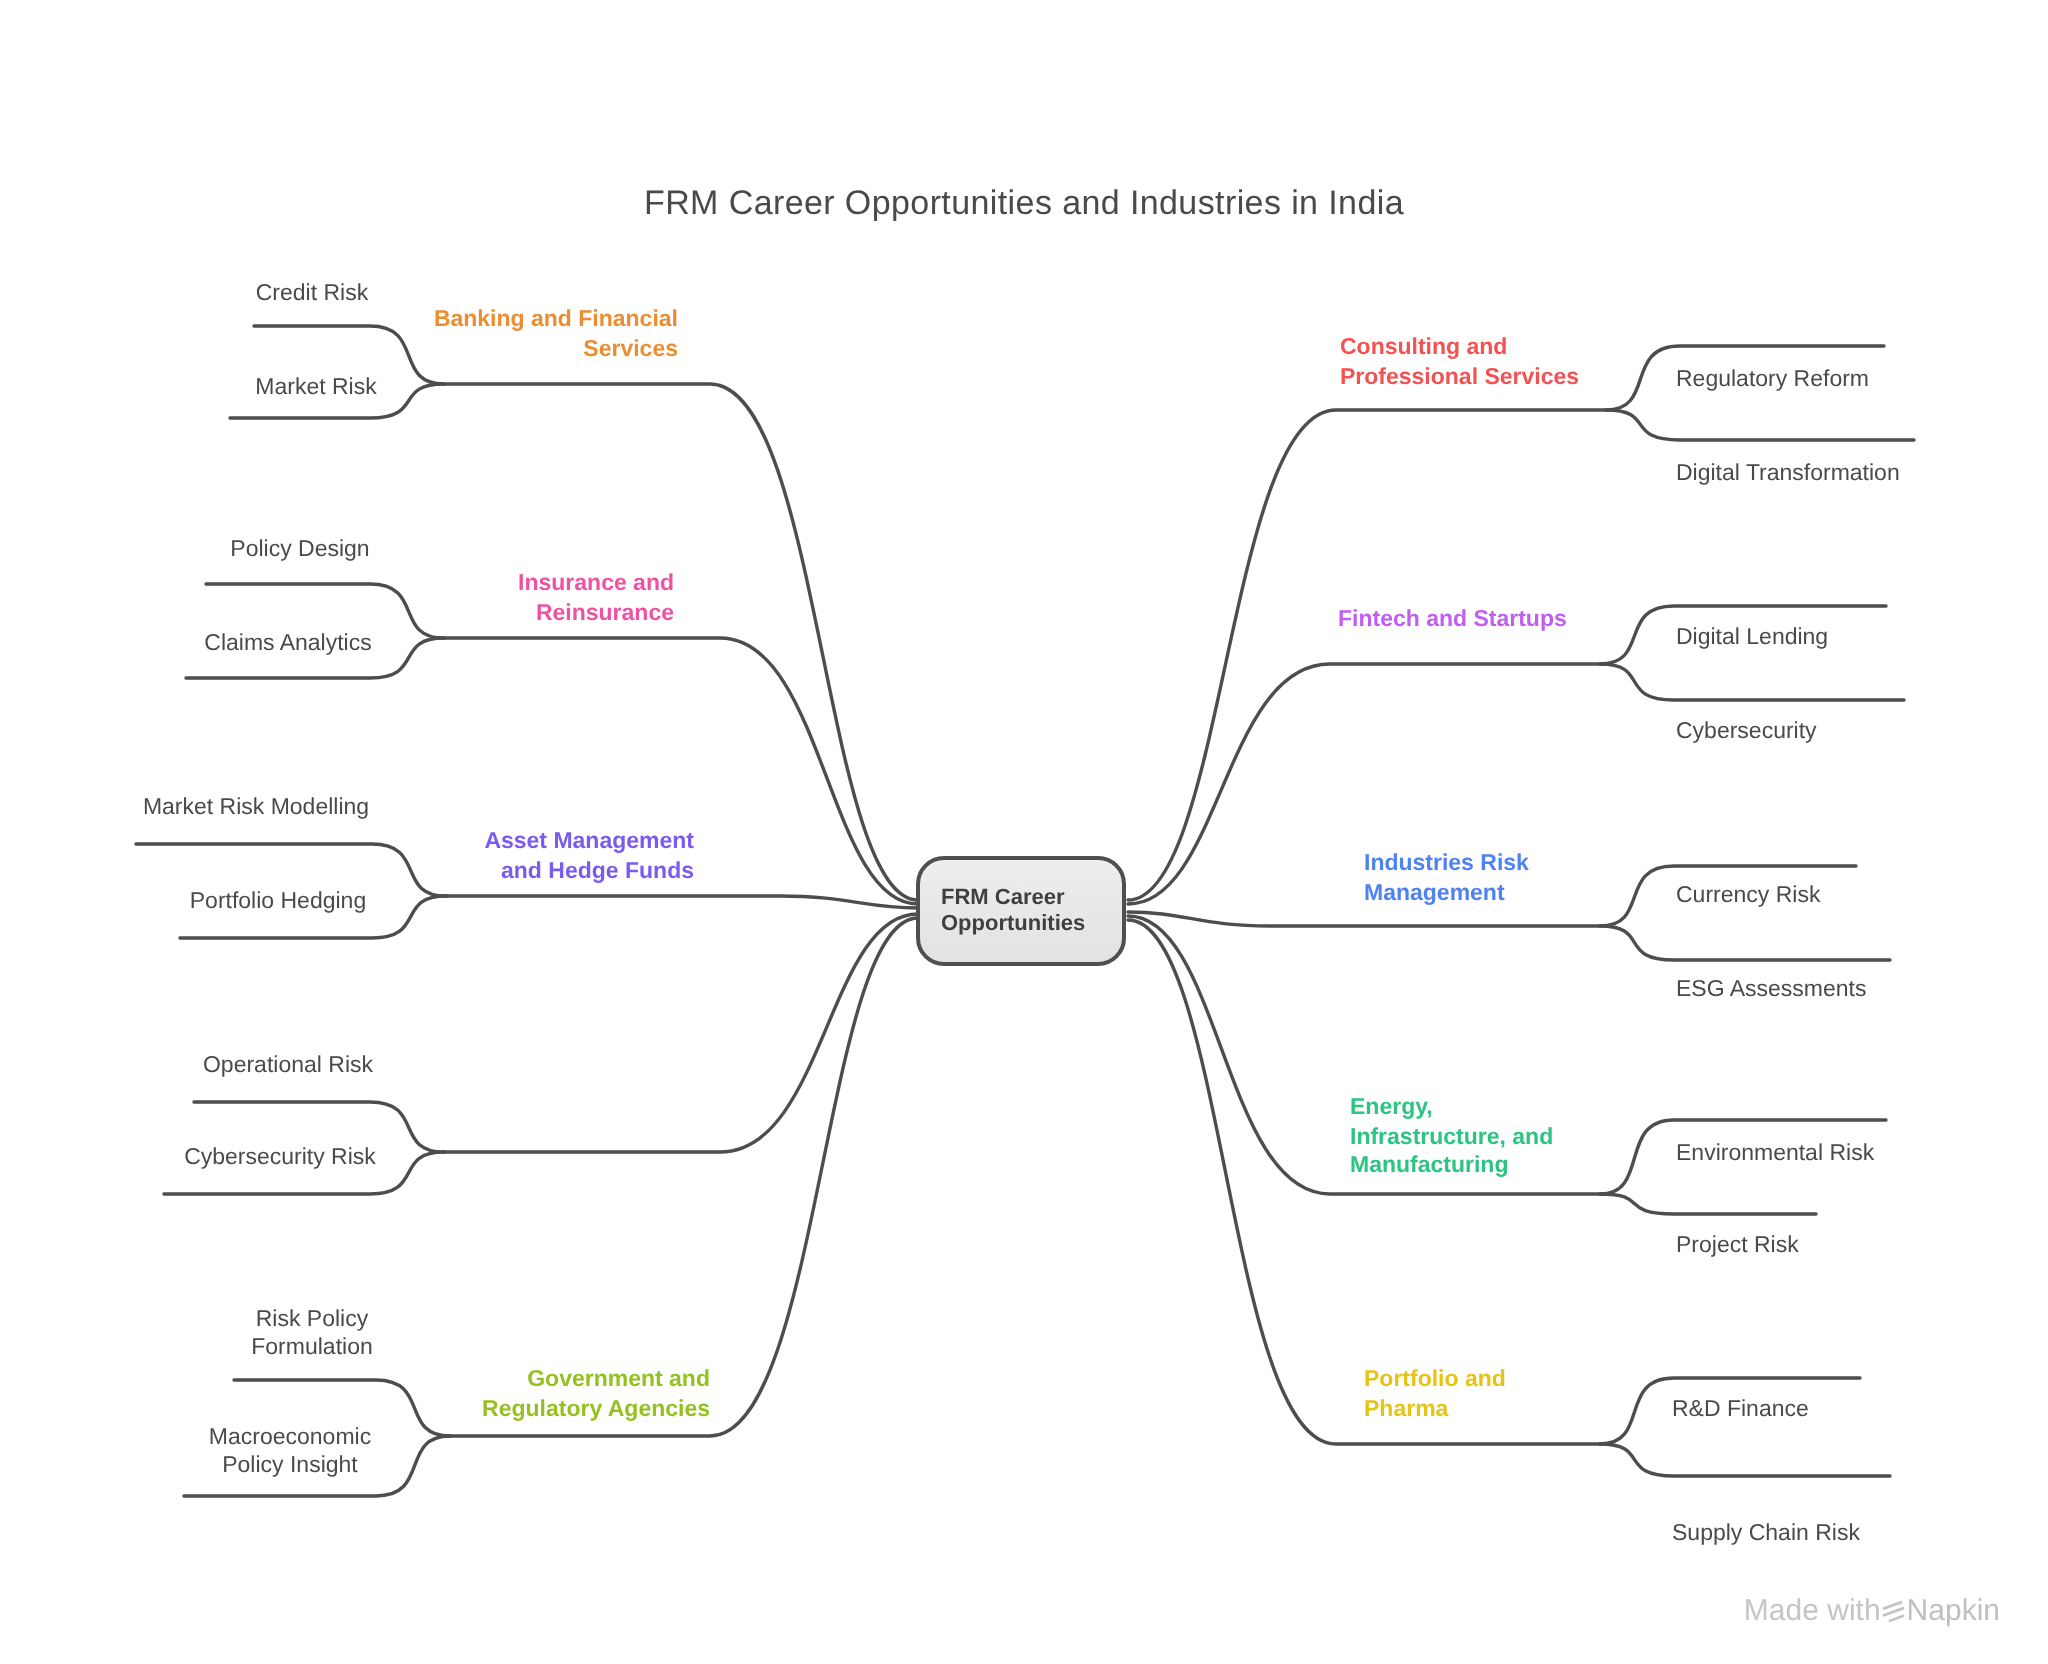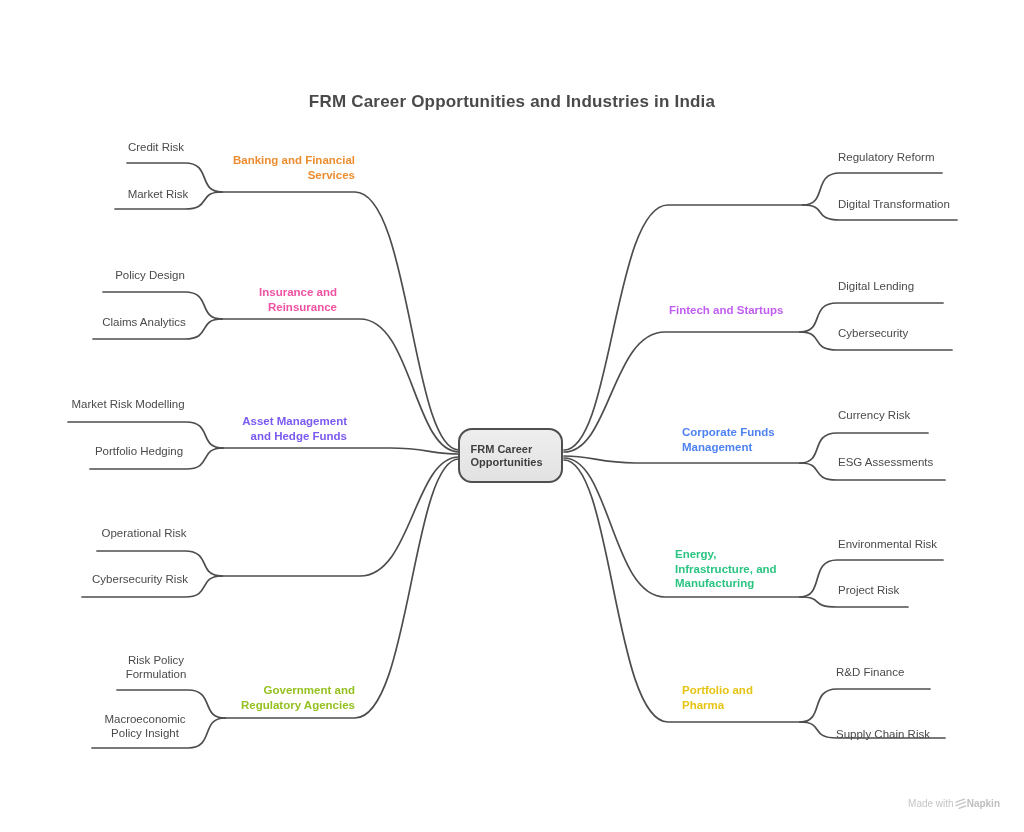--- a/index.html
+++ b/index.html
@@ -3,51 +3,51 @@
 <meta charset="utf-8">
 <style>
   html,body{margin:0;padding:0;}
   body{
     width:1024px;height:832px;position:relative;background:#ffffff;
     font-family:"Liberation Sans", sans-serif;overflow:hidden;
   }
   #diagram-canvas{position:absolute;left:0;top:0;width:1024px;height:832px;}
   .abs{position:absolute;}
   .title{
-    width:1024px;text-align:center;font-size:17px;font-weight:bold;
+    width:1024px;text-align:center;font-size:17px;font-weight:normal;
     color:#4a4a4a;letter-spacing:.2px;
   }
   .branch-label{
     font-size:11.5px;font-weight:bold;line-height:14.5px;
   }
   .branch-label.right-align{text-align:right;}
   .branch-label.left-align{text-align:left;}
   .leaf-label{
     font-size:11.5px;color:#4a4a4a;line-height:14px;
   }
   .leaf-label.centered{text-align:center;}
-  .leaf-label.left-align{text-align:left;}
+  .leaf-label.left-align{text-align:left;margin-top:33px;}
   .center-node{
     left:458px;top:428px;width:105px;height:55px;
     background:linear-gradient(#eeeeee,#e2e2e2);
     border:2px solid #4f4f4f;border-radius:14px;
     display:flex;align-items:center;justify-content:center;
     box-sizing:border-box;
   }
   .center-node .center-text{
     font-size:11px;font-weight:bold;color:#3f3f3f;
     line-height:13px;width:80px;
   }
   svg.connectors{position:absolute;left:0;top:0;}
   svg.connectors path{fill:none;stroke:#4d4d4d;stroke-width:1.7;stroke-linecap:round;}
   .watermark{
     right:24px;top:797px;display:flex;align-items:center;gap:0;
-    font-size:10px;color:#c5c5c5;
+    font-size:15px;color:#c5c5c5;
   }
-  .watermark .brand{font-weight:bold;color:#c0c0c0;}
+  .watermark .brand{font-weight:normal;color:#c0c0c0;}
 </style>
 </head>
 <body>
 
 <div id="diagram-canvas">
 
   <svg class="connectors" width="1024" height="832" viewBox="0 0 1024 832">
 
     <path d="M222 192 H355 C410 192 412 450 459 450"></path>
     <path d="M222 319 H360 C412 319 414 452 459 452"></path>
@@ -83,27 +83,28 @@
     <path d="M800 722 C825 722 809 689 837 689 H930"></path>
     <path d="M800 722 C825 722 809 738 837 738 H945"></path>
   </svg>
 
   <div class="abs title" style="top:92px;left:0;">FRM Career Opportunities and Industries in India</div>
 
   <div class="abs center-node">
     <div class="center-text">FRM Career Opportunities</div>
   </div>
 
-  <div class="abs branch-label right-align" style="left: 220px; top: 153px; width: 135px; color: rgb(236, 141, 48);">Banking and Financial Services</div>
+  <div class="abs branch-label right-align" style="left: 204px; top: 153px; width: 135px; color: rgb(236, 141, 48);">Banking and Financial Services</div>
   <div class="abs branch-label right-align" style="left: 237px; top: 285px; width: 100px; color: rgb(239, 82, 163);">Insurance and Reinsurance</div>
   <div class="abs branch-label right-align" style="left: 232px; top: 414px; width: 115px; color: rgb(123, 90, 240);">Asset Management and Hedge Funds</div>
   <div class="abs branch-label right-align" style="left: 240px; top: 683px; width: 115px; color: rgb(149, 193, 31);">Government and Regulatory Agencies</div>
 
+  <div class="abs branch-label left-align" style="left: 670px; top: 167px; width: 120px; color: rgb(242, 82, 82);">Consulting and Professional Services</div>
   <div class="abs branch-label left-align" style="left: 669px; top: 303px; width: 140px; color: rgb(193, 94, 242);">Fintech and Startups</div>
-  <div class="abs branch-label left-align" style="left: 682px; top: 425px; width: 100px; color: rgb(78, 130, 242);">Corporate Funds Management</div>
+  <div class="abs branch-label left-align" style="left: 682px; top: 425px; width: 100px; color: rgb(78, 130, 242);">Industries Risk Management</div>
   <div class="abs branch-label left-align" style="left: 675px; top: 547px; width: 105px; color: rgb(43, 196, 130);">Energy, Infrastructure, and Manufacturing</div>
   <div class="abs branch-label left-align" style="left: 682px; top: 683px; width: 95px; color: rgb(230, 196, 20);">Portfolio and Pharma</div>
 
   <div class="abs leaf-label centered" style="left:81px;top:140px;width:150px;">Credit Risk</div>
   <div class="abs leaf-label centered" style="left:83px;top:187px;width:150px;">Market Risk</div>
   <div class="abs leaf-label centered" style="left:75px;top:268px;width:150px;">Policy Design</div>
   <div class="abs leaf-label centered" style="left:69px;top:315px;width:150px;">Claims Analytics</div>
   <div class="abs leaf-label centered" style="left:53px;top:397px;width:150px;">Market Risk Modelling</div>
   <div class="abs leaf-label centered" style="left:64px;top:444px;width:150px;">Portfolio Hedging</div>
   <div class="abs leaf-label centered" style="left:69px;top:526px;width:150px;">Operational Risk</div>

